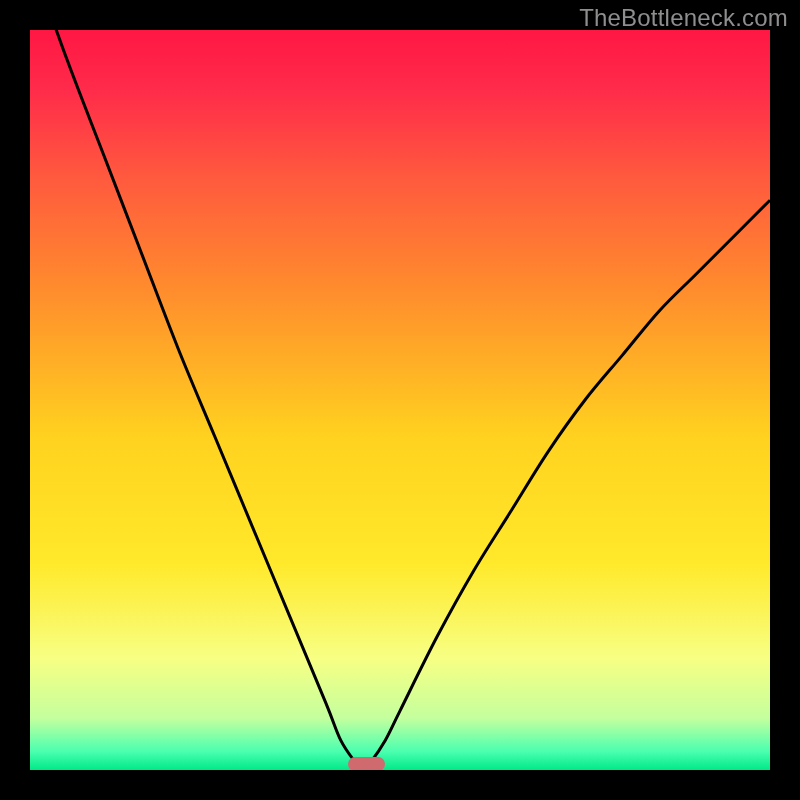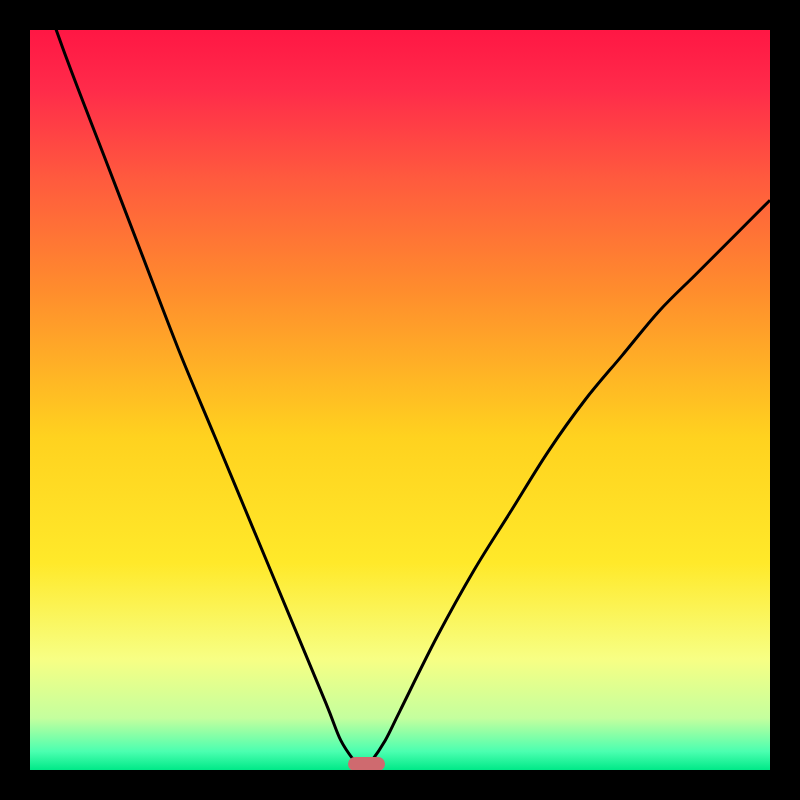--- a/index.html
+++ b/index.html
@@ -53,20 +53,21 @@
     font-size: 24px;
     color: #8e8e8e;
     letter-spacing: 0.2px;
     font-weight: 500;
   }
 </style>
 </head>
 <body>
 
 <div class="frame">
+  <div class="watermark">TheBottleneck.com</div>
 
   <div class="plot-area">
     <svg class="gradient" viewBox="0 0 100 100" preserveAspectRatio="none">
       <defs>
         <linearGradient id="bg-grad" x1="0" y1="0" x2="0" y2="1">
             <stop offset="0%" stop-color="#ff1744"></stop>
             <stop offset="8%" stop-color="#ff2b4a"></stop>
             <stop offset="20%" stop-color="#ff5a3e"></stop>
             <stop offset="35%" stop-color="#ff8c2d"></stop>
             <stop offset="55.00000000000001%" stop-color="#ffd21f"></stop>

